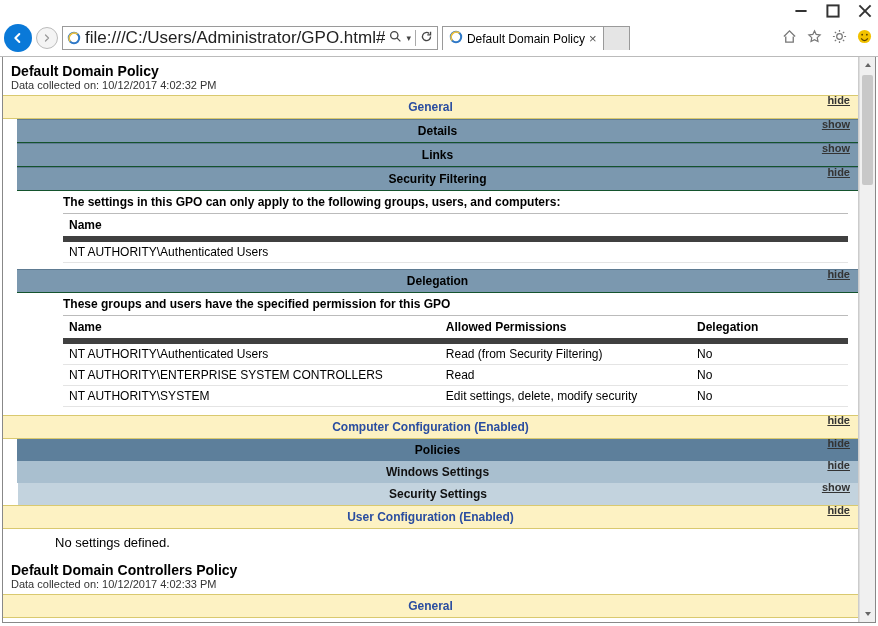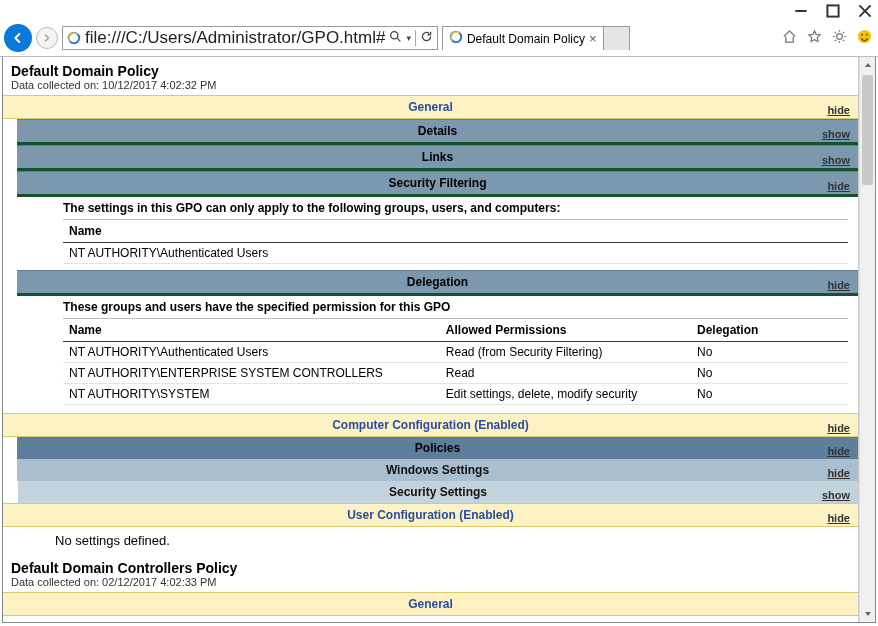--- a/index.html
+++ b/index.html
@@ -137,39 +137,39 @@
   }
   .band {
     position: relative;
     padding: 4px 8px;
     font-size: 12px;
     text-align: center;
   }
   .band .toggle {
     position: absolute;
     right: 8px;
-    bottom: 2px;
+    bottom: 12px;
     font-size: 11px;
     text-decoration: underline;
     color: #333;
     cursor: pointer;
   }
   .band-yellow {
     background: #fdf2c3;
     color: #2a4da0;
     font-weight: bold;
     border-top: 1px solid #d9c96f;
     border-bottom: 1px solid #d9c96f;
   }
   .band-blue {
     background: #7b98af;
     color: #000;
     font-weight: bold;
     border-top: 1px solid #5e7b92;
-    border-bottom: 3px solid #14532d;
+    border-bottom: 1px solid #14532d;
   }
   .band-darkblue {
     background: #5d7f9b;
     color: #000;
     font-weight: bold;
   }
   .band-lightblue {
     background: #a9bfcf;
     color: #111;
     font-weight: bold;
@@ -193,21 +193,21 @@
   table.gpo {
     width: 100%;
     border-collapse: collapse;
     font-size: 12px;
   }
   table.gpo th {
     text-align: left;
     font-weight: bold;
     padding: 4px 6px;
     border-top: 1px solid #bbb;
-    border-bottom: 1px solid #404040;
+    border-bottom: 6px solid #404040;
     background: #fff;
   }
   table.gpo td {
     padding: 3px 6px;
     border-bottom: 1px solid #e4e4e4;
   }
   .ie-favicon {
     display:inline-block;
   }
   .nosettings {
@@ -412,21 +412,21 @@
       <span class="toggle">show</span>
     </div>
 
     <div class="band band-yellow">
       <span>User Configuration (Enabled)</span>
       <span class="toggle">hide</span>
     </div>
     <div class="nosettings">No settings defined.</div>
 
     <div class="gpo-title">Default Domain Controllers Policy</div>
-    <div class="gpo-collected">Data collected on: 02/12/2017 4:02:33 PM</div>
+    <div class="gpo-collected">Data collected on: 10/12/2017 4:02:33 PM</div>
     <div class="band band-yellow">
       <span>General</span>
     </div>
 
   </div>
 
   <div class="vscroll">
     <div class="arrow" style="top:0;">
       <svg width="8" height="8" viewBox="0 0 8 8">
           <path d="M1 6l3-4 3 4z" fill="#666"></path>

